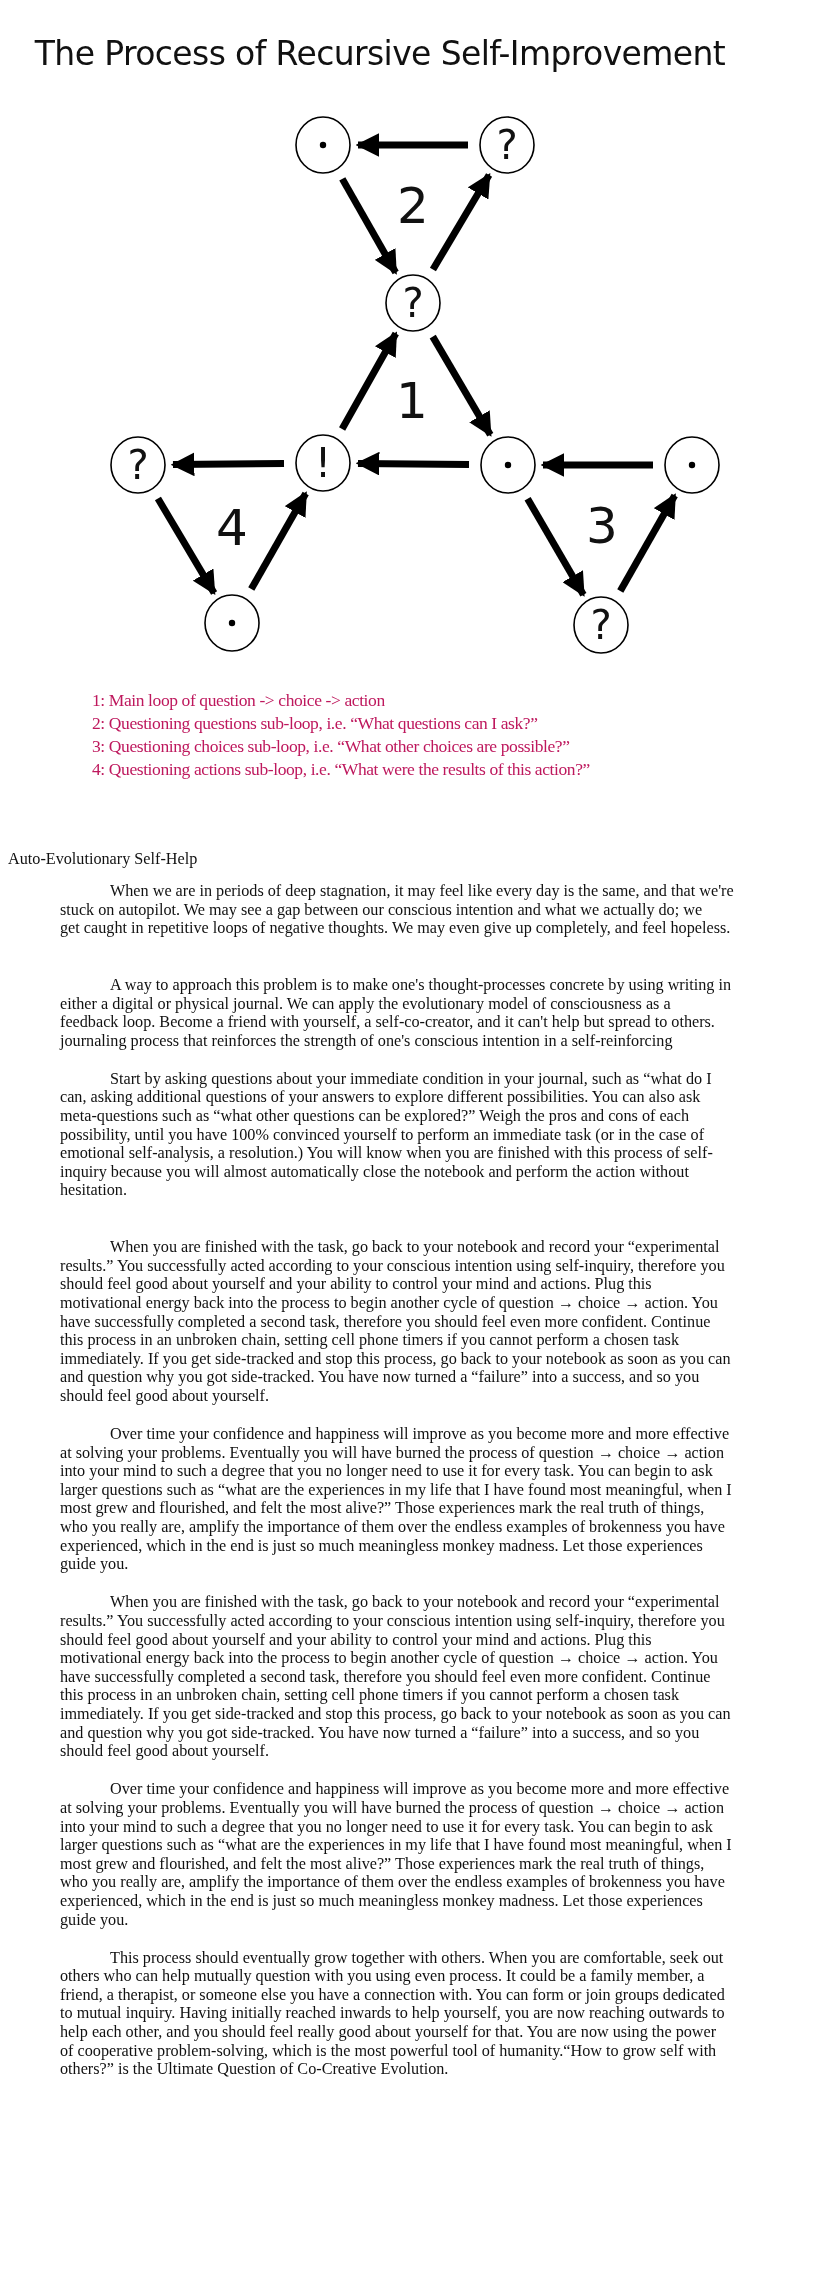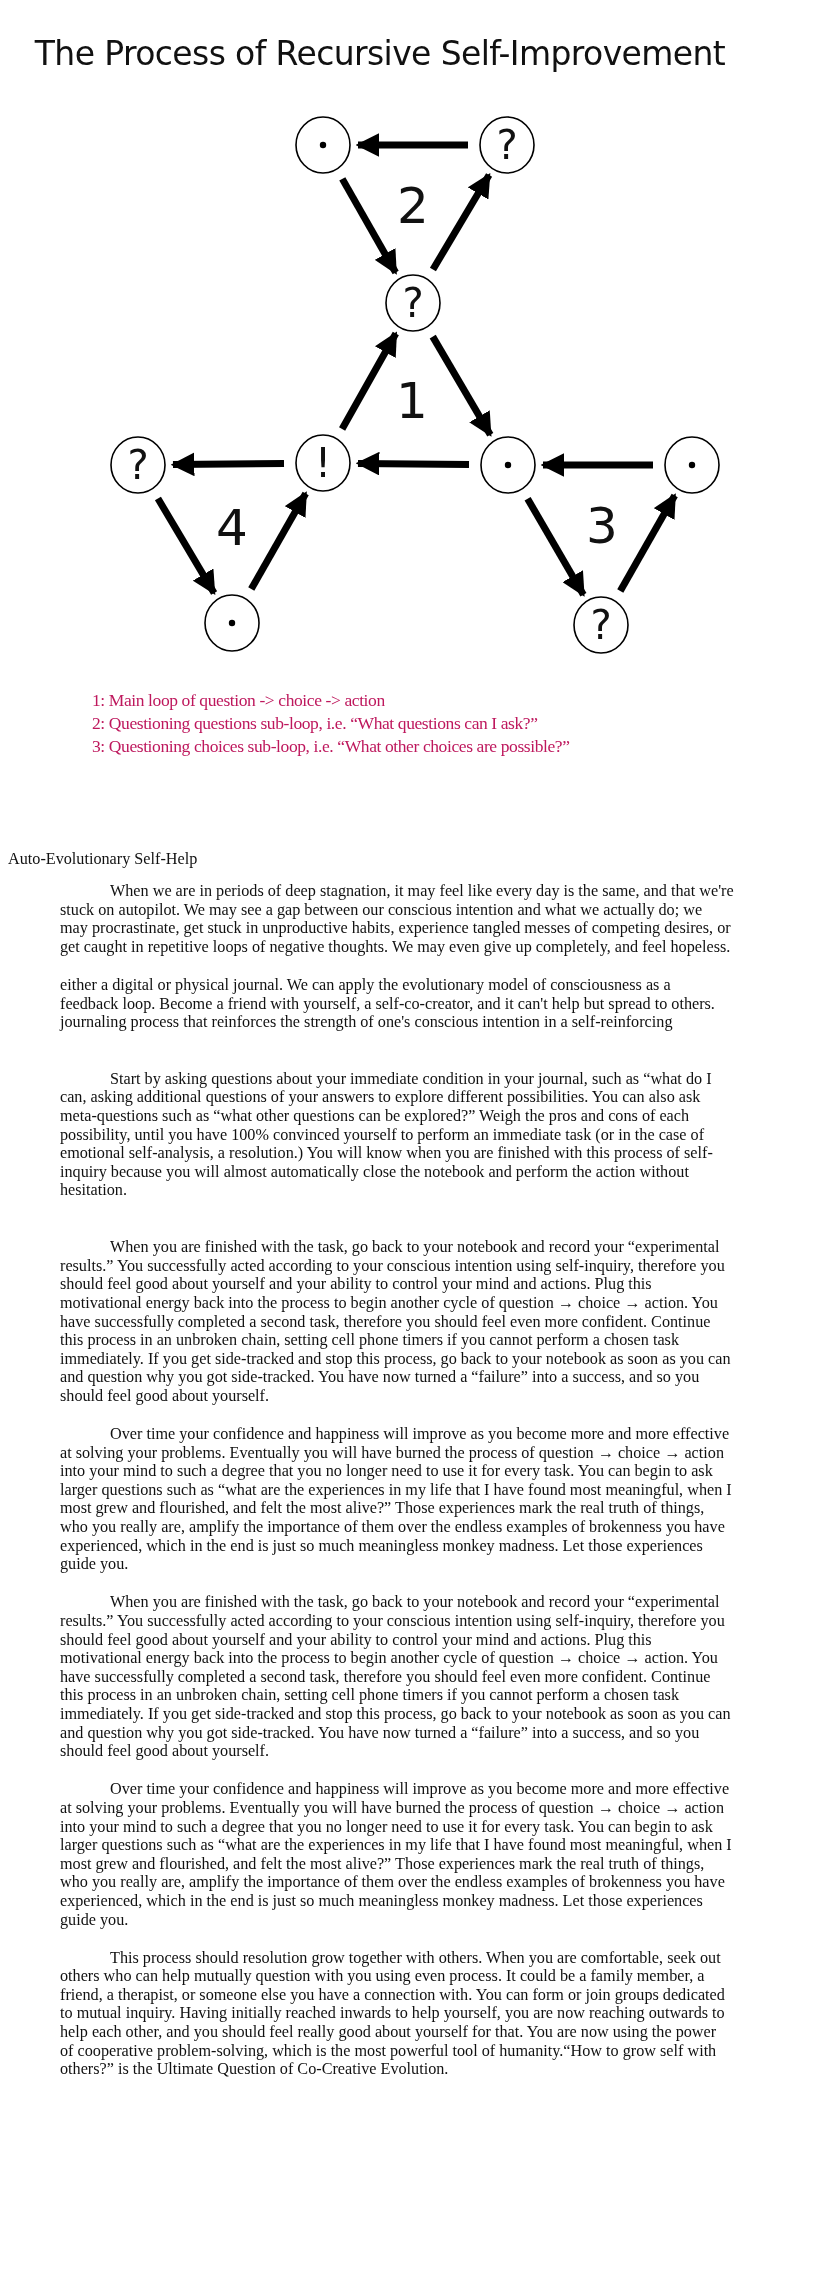--- a/index.html
+++ b/index.html
@@ -92,32 +92,33 @@
     <text x="413" y="223" text-anchor="middle" font-family="DejaVu Sans, sans-serif" font-size="50" fill="#111">2</text>
     <text x="602" y="543" text-anchor="middle" font-family="DejaVu Sans, sans-serif" font-size="50" fill="#111">3</text>
     <text x="232" y="545" text-anchor="middle" font-family="DejaVu Sans, sans-serif" font-size="50" fill="#111">4</text>
   </g>
 </svg>
 
 <div class="legend">
   <div>1: Main loop of question -&gt; choice -&gt; action</div>
   <div>2: Questioning questions sub-loop, i.e. “What questions can I ask?”</div>
   <div>3: Questioning choices sub-loop, i.e. “What other choices are possible?”</div>
+  <div>4: Questioning actions sub-loop, i.e. “What were the results of this action?”</div>
 </div>
 
 <div class="heading">Auto-Evolutionary Self-Help</div>
 
 <div id="article-body">
     <div class="para" style="top: 882px; font-family: &quot;Liberation Serif&quot;, serif; font-size: 16.2px; line-height: 18.6px;">
       <span class="line first">When we are in periods of deep stagnation, it may feel like every day is the same, and that we're</span>
       <span class="line">stuck on autopilot. We may see a gap between our conscious intention and what we actually do; we</span>
-      <span class="line">may procrastinate, get stuck in unproductive habits, experience tangled messes of competing desires, or</span>
       <span class="line">get caught in repetitive loops of negative thoughts. We may even give up completely, and feel hopeless.</span>
     </div>
     <div class="para" style="top: 975.93px; font-family: &quot;Liberation Serif&quot;, serif; font-size: 16.2px; line-height: 18.6px;">
+      <span class="line first">A way to approach this problem is to make one's thought-processes concrete by using writing in</span>
       <span class="line">either a digital or physical journal. We can apply the evolutionary model of consciousness as a</span>
       <span class="line">feedback loop. Become a friend with yourself, a self-co-creator, and it can't help but spread to others.</span>
       <span class="line">journaling process that reinforces the strength of one's conscious intention in a self-reinforcing</span>
     </div>
     <div class="para" style="top: 1069.86px; font-family: &quot;Liberation Serif&quot;, serif; font-size: 16.2px; line-height: 18.6px;">
       <span class="line first">Start by asking questions about your immediate condition in your journal, such as “what do I</span>
       <span class="line">can, asking additional questions of your answers to explore different possibilities. You can also ask</span>
       <span class="line">meta-questions such as “what other questions can be explored?” Weigh the pros and cons of each</span>
       <span class="line">possibility, until you have 100% convinced yourself to perform an immediate task (or in the case of</span>
       <span class="line">emotional self-analysis, a resolution.) You will know when you are finished with this process of self-</span>
@@ -160,21 +161,21 @@
       <span class="line first">Over time your confidence and happiness will improve as you become more and more effective</span>
       <span class="line">at solving your problems. Eventually you will have burned the process of  question → choice → action</span>
       <span class="line">into your mind to such a degree that you no longer need to use it for every task.  You can begin to ask</span>
       <span class="line">larger questions such as “what are the experiences in my life that I have found most meaningful, when I</span>
       <span class="line">most grew and flourished, and felt the most alive?” Those experiences mark the real truth of things,</span>
       <span class="line">who you really are, amplify the importance of them over the endless examples of brokenness you have</span>
       <span class="line">experienced, which in the end is just so much meaningless monkey madness. Let those experiences</span>
       <span class="line">guide you.</span>
     </div>
     <div class="para" style="top: 1948.71px; font-family: &quot;Liberation Serif&quot;, serif; font-size: 16.2px; line-height: 18.6px;">
-      <span class="line first">This process should resolution grow together with others. When you are comfortable, seek out</span>
+      <span class="line first">This process should eventually grow together with others. When you are comfortable, seek out</span>
       <span class="line">others who can help mutually question with you using even process. It could be a family member, a</span>
       <span class="line">friend, a therapist, or someone else you have a connection with. You can form or join groups dedicated</span>
       <span class="line">to mutual inquiry. Having initially reached inwards to help yourself, you are now reaching outwards to</span>
       <span class="line">help each other, and you should feel really good about yourself for that. You are now using the power</span>
       <span class="line">of cooperative problem-solving, which is the most powerful tool of humanity.“How to grow self with</span>
       <span class="line">others?” is the Ultimate Question of Co-Creative Evolution.</span>
     </div>
   </div>
 
 </body></html>

